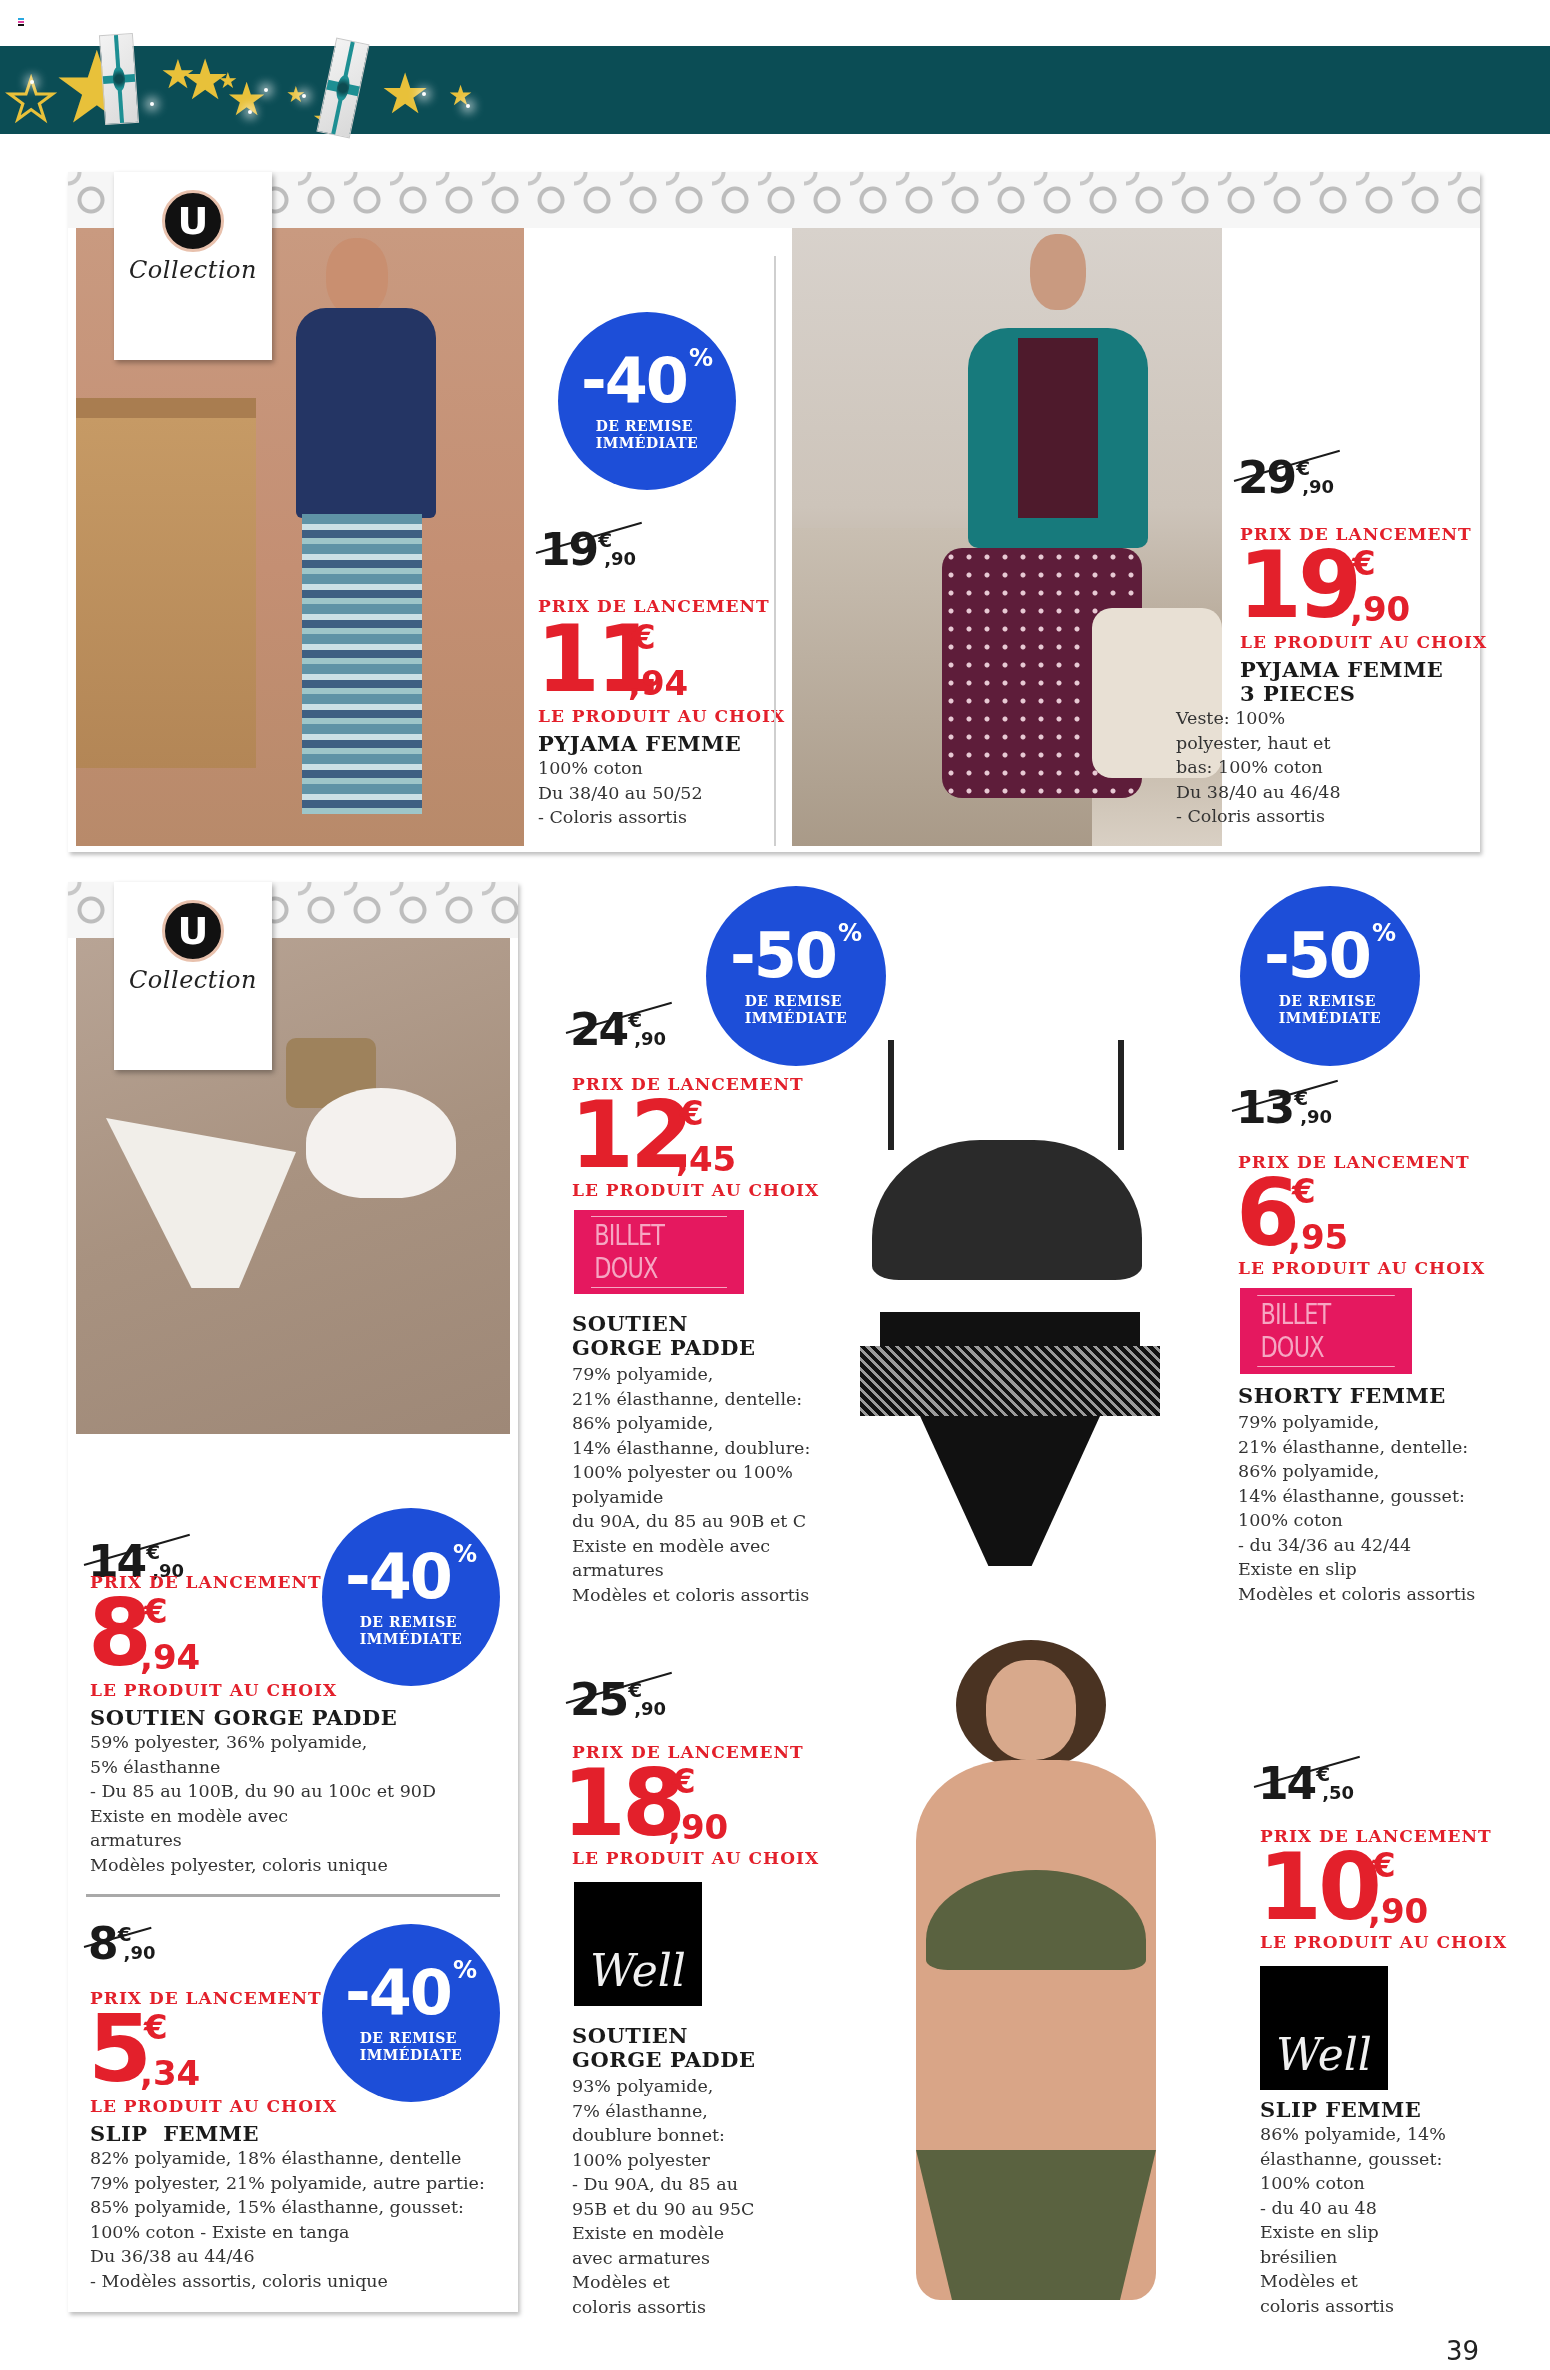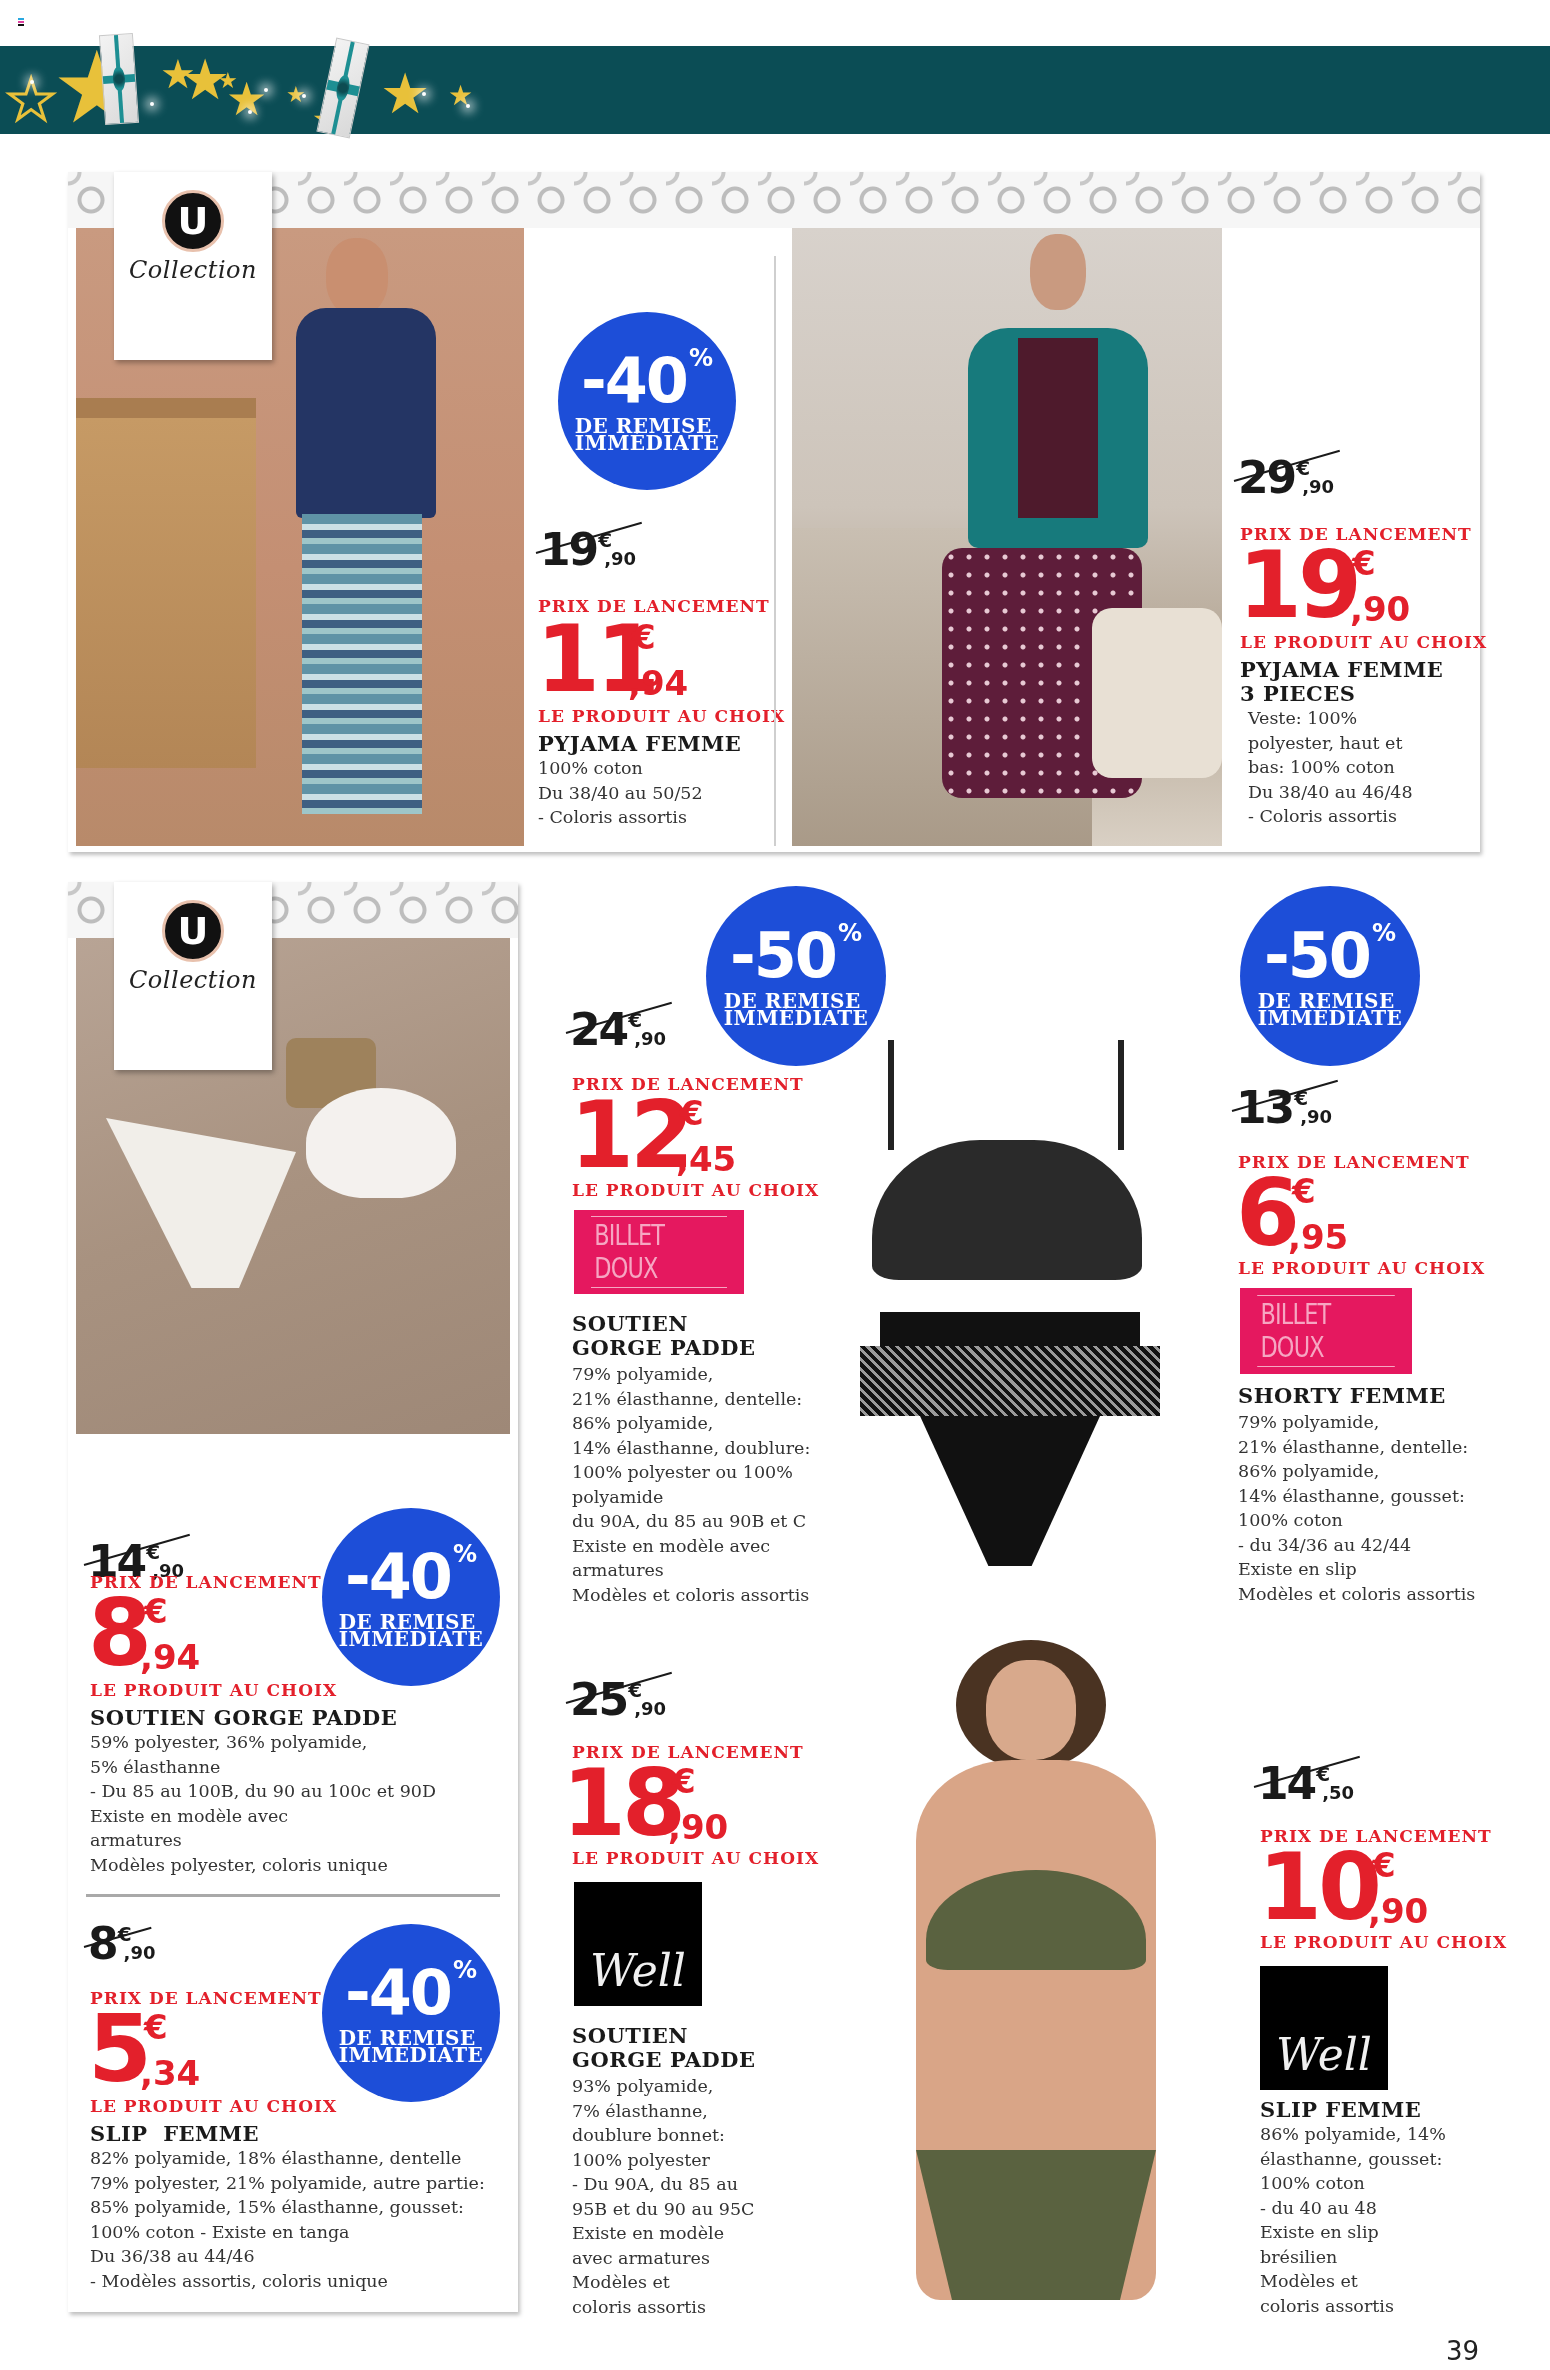--- a/index.html
+++ b/index.html
@@ -35,21 +35,21 @@
   .photo { position: absolute; overflow: hidden; }
   .ph-room1 { background: linear-gradient(180deg,#c99a80 0%,#c48f73 55%,#b88a6a 100%); }
   .ph-room2 { background: linear-gradient(180deg,#d8d2cc 0%,#cdc4ba 45%,#b4a694 70%,#d9d0c4 100%); }
   .ph-bed { background: linear-gradient(160deg,#b8a495 0%,#a89280 50%,#9e8877 100%); }
   .person { position: absolute; }
 
   
   .badge { position: absolute; border-radius: 50%; background: #1d4ed8; color: #fff; text-align: left; display:flex; flex-direction:column; align-items:center; justify-content:center; }
   .badge .pct { font-family: "DejaVu Sans", sans-serif; font-weight: bold; font-size: 62px; line-height: 1; letter-spacing: -2px; position: relative; }
   .badge .pct sup { font-size: 24px; position: relative; top: -14px; margin-left: 2px; letter-spacing: 0; }
-  .badge .sub { font-family: "DejaVu Serif", serif; font-weight: bold; font-size: 20px; line-height: 17px; margin-top: 6px; letter-spacing: 0.5px; }
+  .badge .sub { font-family: "DejaVu Serif", serif; font-weight: bold; font-size: 14px; line-height: 17px; margin-top: 6px; letter-spacing: 0.5px; }
 
   
   .old-price { position: absolute; font-family: "DejaVu Sans", sans-serif; font-weight: bold; color: #1a1a1a; line-height: 1; }
   .old-price .int { font-size: 44px; letter-spacing: -2px; }
   .old-price .eur { font-size: 20px; position: relative; top: -18px; margin-left: 1px; }
   .old-price .dec { font-size: 18px; margin-left: -8px; }
   .old-price .strike { position: absolute; left: -4px; top: 24px; width: 110px; height: 2px; background: #1a1a1a; transform: rotate(-16deg); transform-origin: left center; }
 
   .lbl-red { position: absolute; font-family: "DejaVu Serif", serif; font-weight: bold; color: #e3202b; font-size: 17px; letter-spacing: 1px; white-space: nowrap; }
   .new-price { position: absolute; font-family: "DejaVu Sans", sans-serif; font-weight: bold; color: #e3202b; line-height: 1; white-space: nowrap; }
@@ -162,21 +162,21 @@
 </div>
 <div class="lbl-red" style="left:1240px;top:524px;">PRIX DE LANCEMENT</div>
 <div class="new-price" style="left:1238px;top:540px;width:200px;height:92px;">
   <span class="int">19</span><span class="eur" style="left:114px">€</span><span class="dec" style="left:112px">,90</span>
 </div>
 <div class="lbl-red" style="left:1240px;top:632px;">LE PRODUIT AU CHOIX</div>
 <div class="prod-title" style="left:1240px;top:658px;">
   <div>PYJAMA FEMME</div>
     <div>3 PIECES</div>
 </div>
-<div class="desc" style="left:1248px;top:706px;">
+<div class="desc" style="left:1176px;top:706px;">
   <div>Veste: 100%</div>
     <div>polyester, haut et</div>
     <div>bas: 100% coton</div>
     <div>Du 38/40 au 46/48</div>
     <div>- Coloris assortis</div>
 </div>
 
 <div class="panel" style="left:68px;top:882px;width:450px;height:1430px;"></div>
 <div class="u-strip" style="left:68px;top:882px;width:450px;"></div>
 

